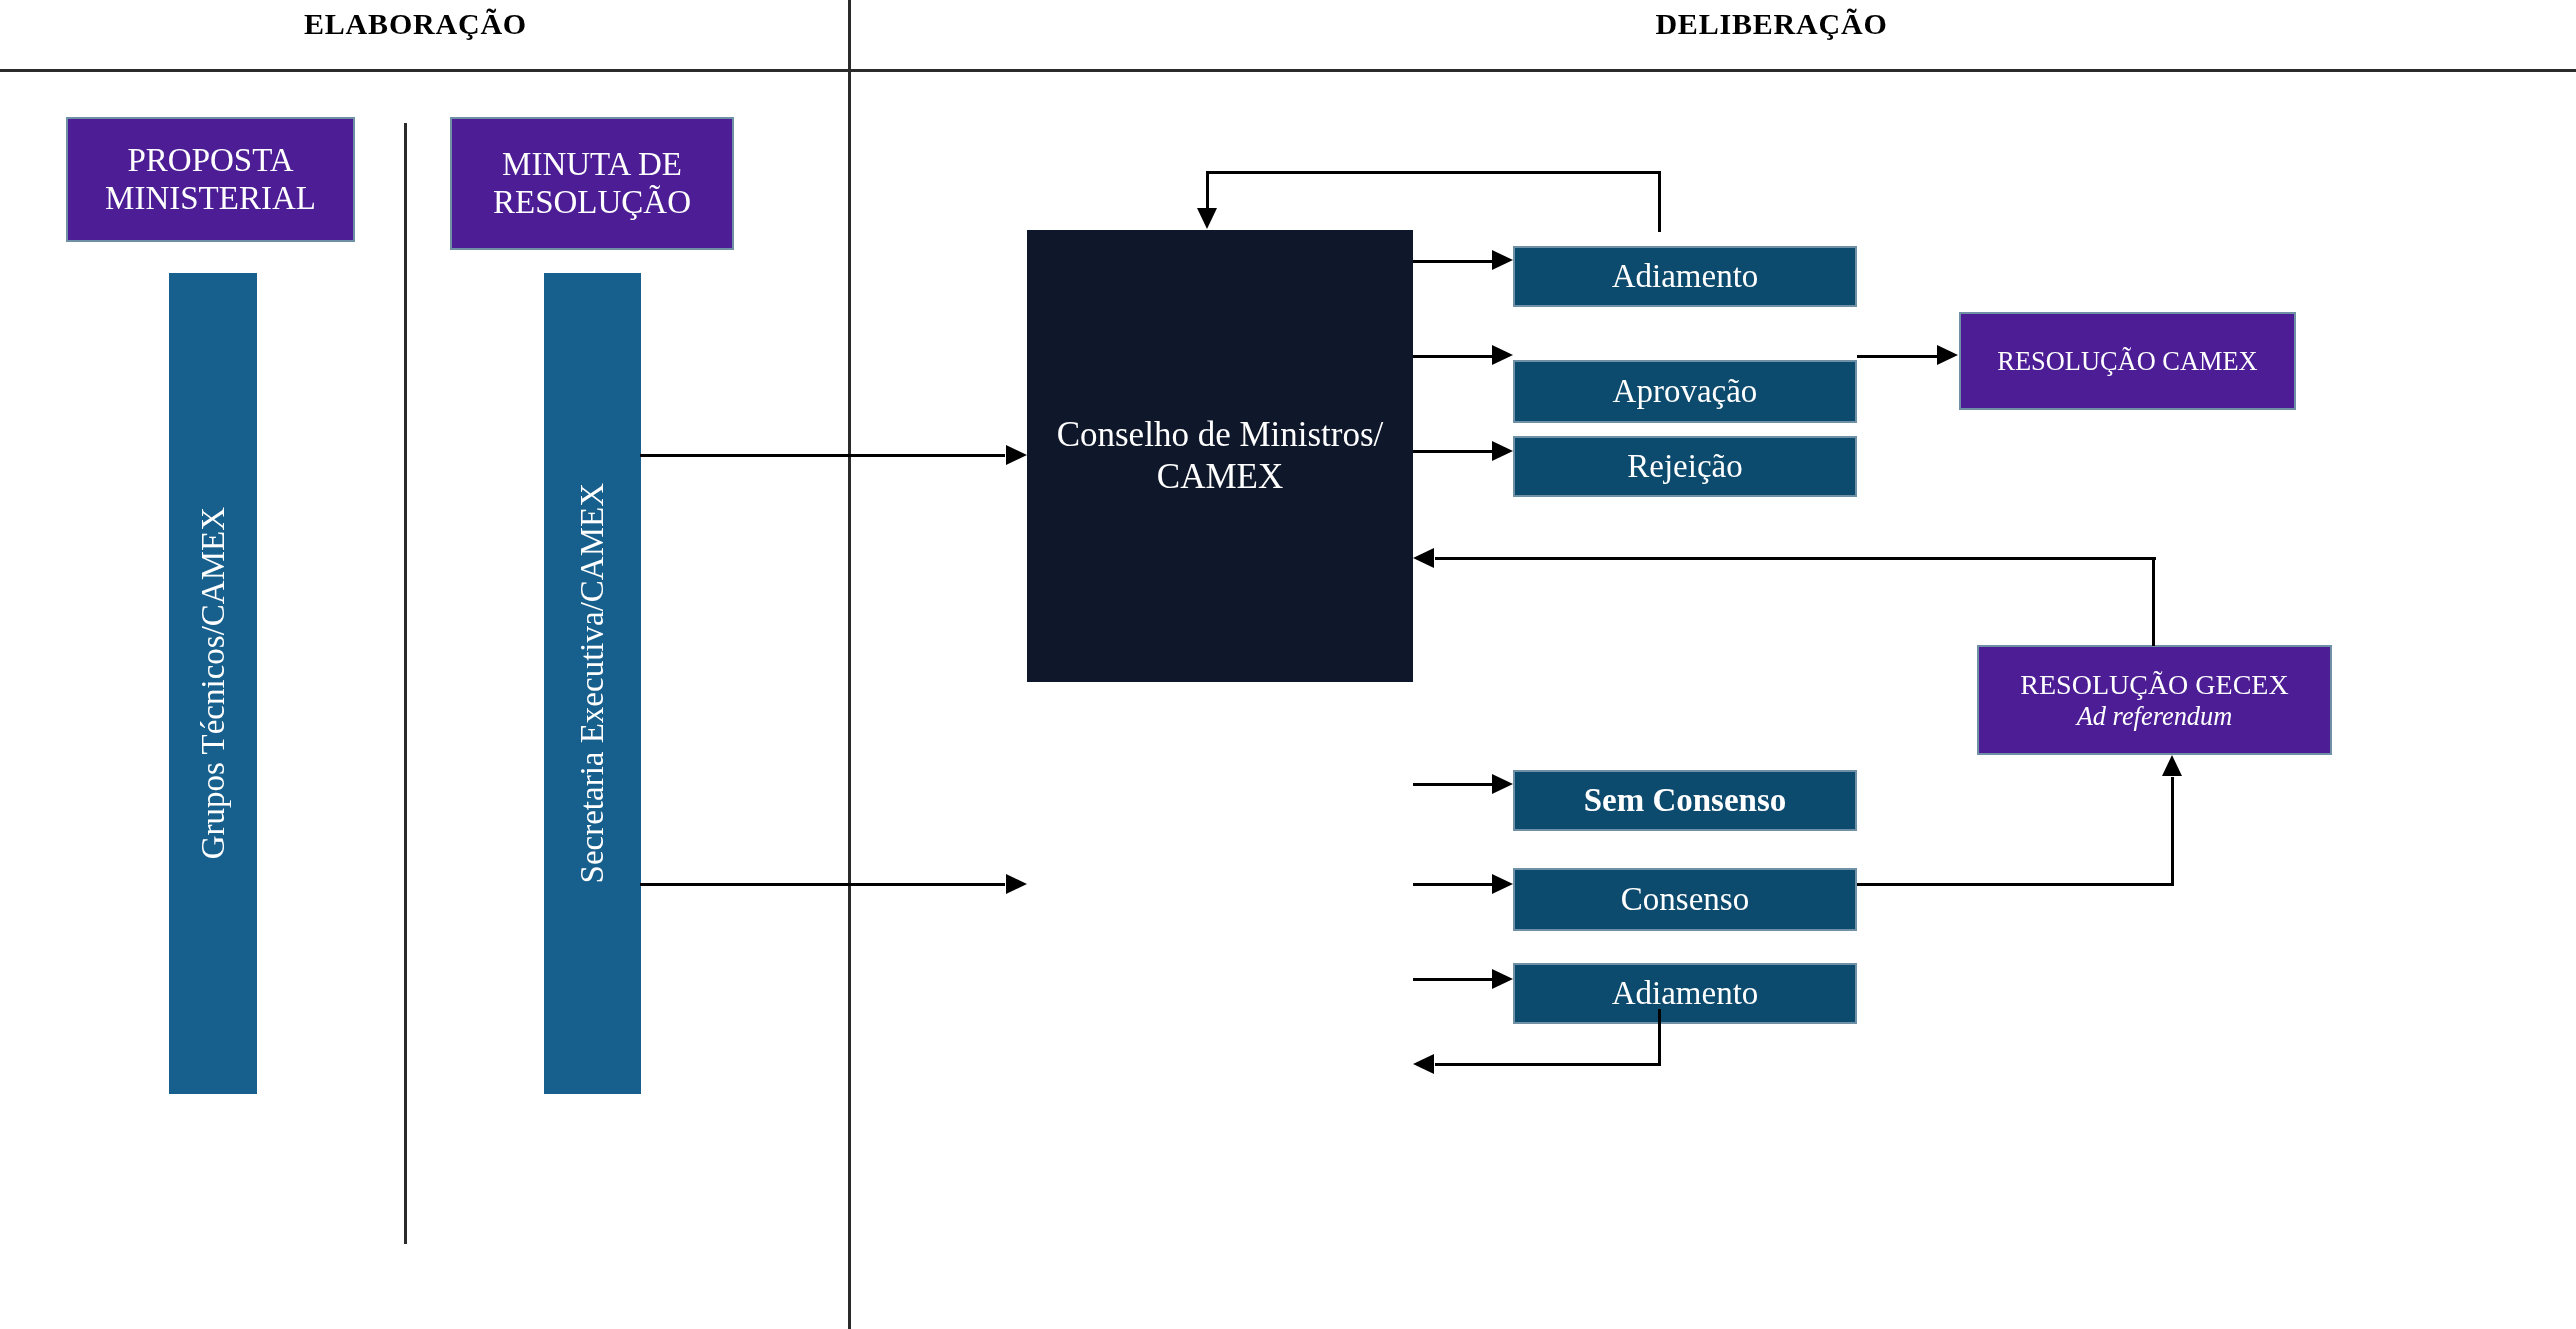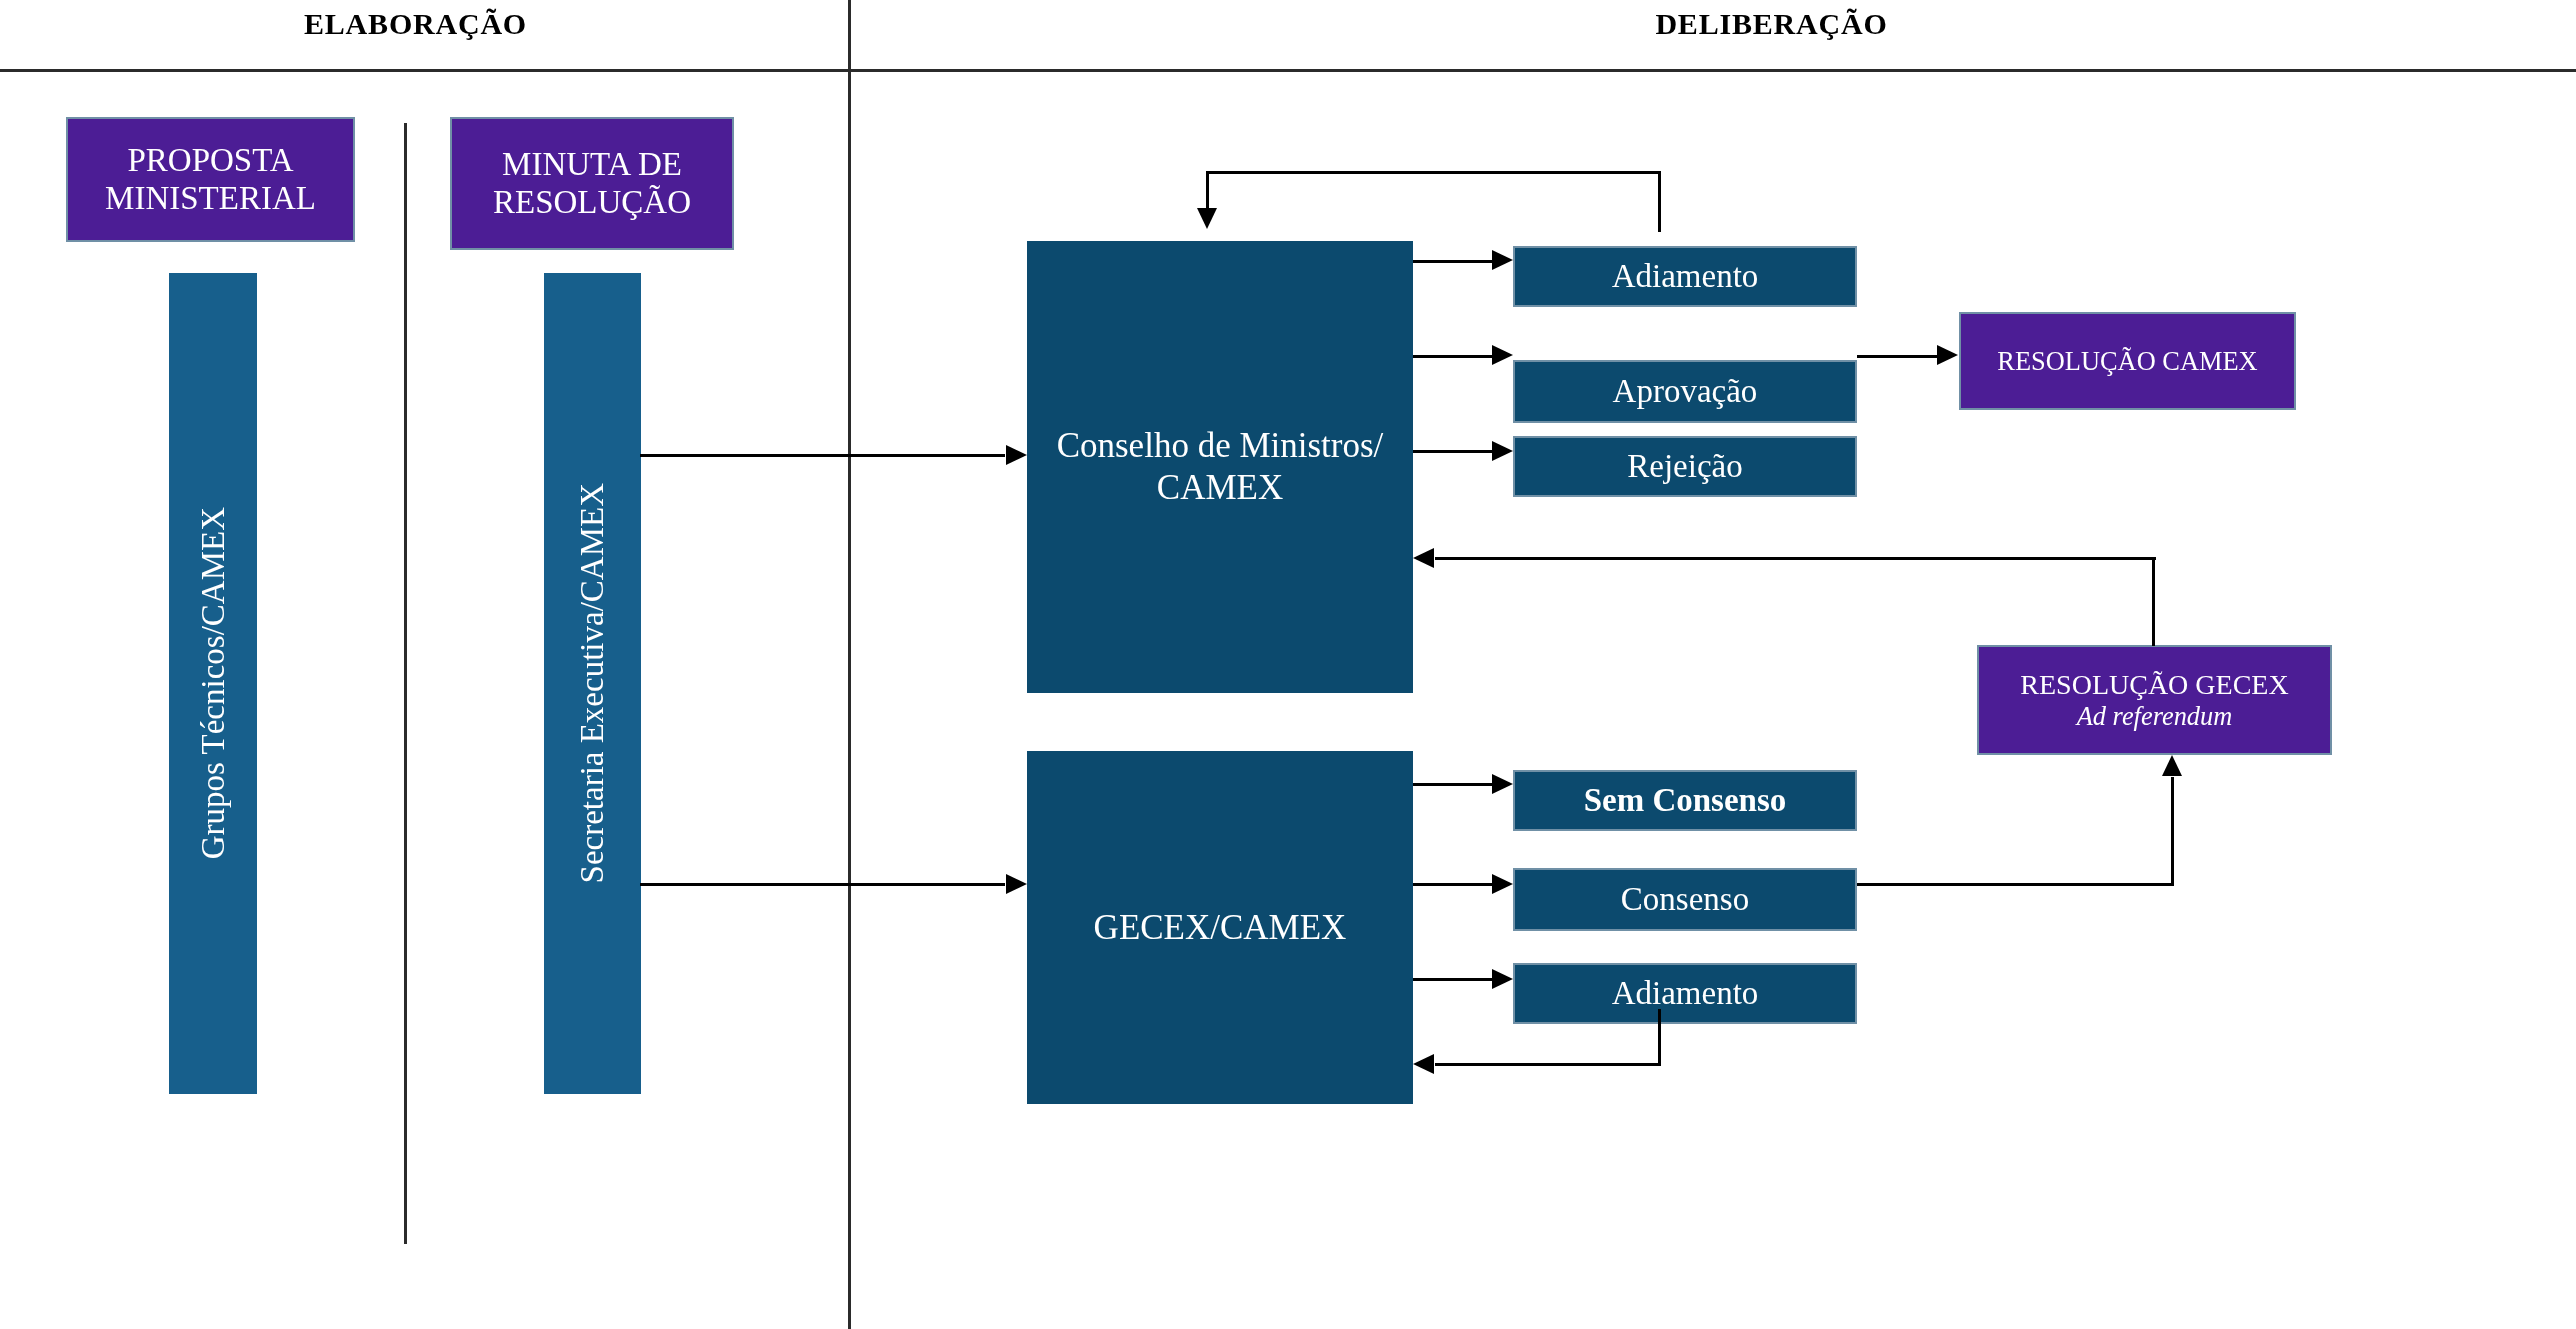--- a/index.html
+++ b/index.html
@@ -4,21 +4,21 @@
 <style>
   html,body{margin:0;padding:0;background:#fff;}
   body{font-family:"Liberation Serif","DejaVu Serif",serif;}
   .canvas{position:relative;width:2576px;height:1330px;background:#ffffff;overflow:hidden;}
   .hdr{position:absolute;font-weight:bold;font-size:30px;letter-spacing:0.8px;text-align:center;color:#000;}
   .rule{position:absolute;background:#2b2b2b;}
   .redbox{position:absolute;background:#4c1d95;border:2.5px solid #7090A6;color:#fff;display:flex;align-items:center;justify-content:center;text-align:center;font-size:33px;line-height:1.15;box-sizing:border-box;padding:3.3px 8.3px;}
   .redbox.small{font-size:26.4px;}
   .bluebar{position:absolute;background:#175F8C;display:flex;align-items:center;justify-content:center;}
   .bluebar span{writing-mode:vertical-rl;transform:rotate(180deg);color:#fff;font-size:33px;white-space:nowrap;}
-  .bluebox{position:absolute;background:#0c4a6e;color:#fff;display:flex;align-items:center;justify-content:center;text-align:center;font-size:35px;line-height:1.2;box-sizing:border-box;padding:0 23px;margin-top:11px;}
+  .bluebox{position:absolute;background:#0f172a;color:#fff;display:flex;align-items:center;justify-content:center;text-align:center;font-size:35px;line-height:1.2;box-sizing:border-box;padding:0 23px;}
   .greenbox{position:absolute;background:#0c4a6e;border:2.5px solid #7090A6;color:#fff;display:flex;align-items:center;justify-content:center;font-size:33px;box-sizing:border-box;margin-top:15px;}
   .line{position:absolute;background:#000;}
   .ah{position:absolute;width:0;height:0;}
   .ah-r{border-top:10.7px solid transparent;border-bottom:10.7px solid transparent;border-left:21.5px solid #000;}
   .ah-l{border-top:10.7px solid transparent;border-bottom:10.7px solid transparent;border-right:21.5px solid #000;}
   .ah-d{border-left:10.7px solid transparent;border-right:10.7px solid transparent;border-top:21.5px solid #000;}
   .ah-u{border-left:10.7px solid transparent;border-right:10.7px solid transparent;border-bottom:21.5px solid #000;}
   .sub{font-style:italic;font-size:26.4px;display:block;}
   .title-line{display:block;}
 </style>
@@ -45,21 +45,20 @@
   </div>
 
   <div class="bluebox" style="left:1027px;top:230px;width:386px;height:452px;">Conselho de Ministros/ CAMEX</div>
 
   <div class="greenbox" style="left:1513px;top:231px;width:344px;height:61px;">Adiamento</div>
   <div class="greenbox" style="left:1513px;top:345px;width:344px;height:63px;">Aprovação</div>
   <div class="greenbox" style="left:1513px;top:421px;width:344px;height:61px;">Rejeição</div>
 
   <div class="redbox small" style="left:1959px;top:312px;width:337px;height:98px;">RESOLUÇÃO CAMEX</div>
 
-  <div class="bluebox" style="left:1027px;top:740px;width:386px;height:353px;">GECEX/CAMEX</div>
 
   <div class="greenbox" style="left:1513px;top:755px;width:344px;height:61px;font-weight:bold;">Sem Consenso</div>
   <div class="greenbox" style="left:1513px;top:853px;width:344px;height:63px;">Consenso</div>
   <div class="greenbox" style="left:1513px;top:948px;width:344px;height:61px;">Adiamento</div>
 
   <div class="redbox small" style="left:1977px;top:645px;width:355px;height:110px;flex-direction:column;font-size:28px;">
     <span class="title-line">RESOLUÇÃO GECEX</span>
     <span class="sub">Ad referendum</span>
   </div>
 

